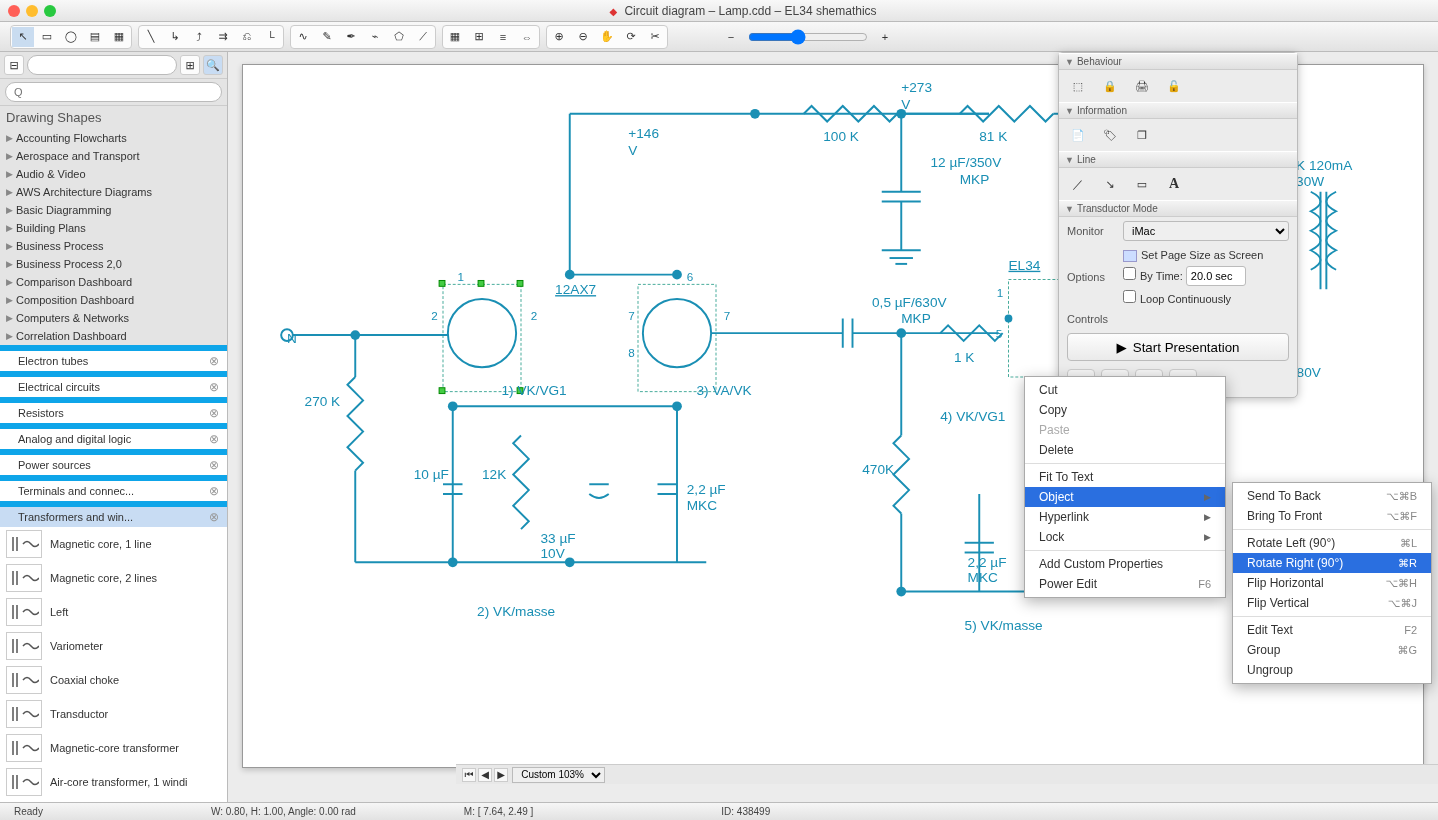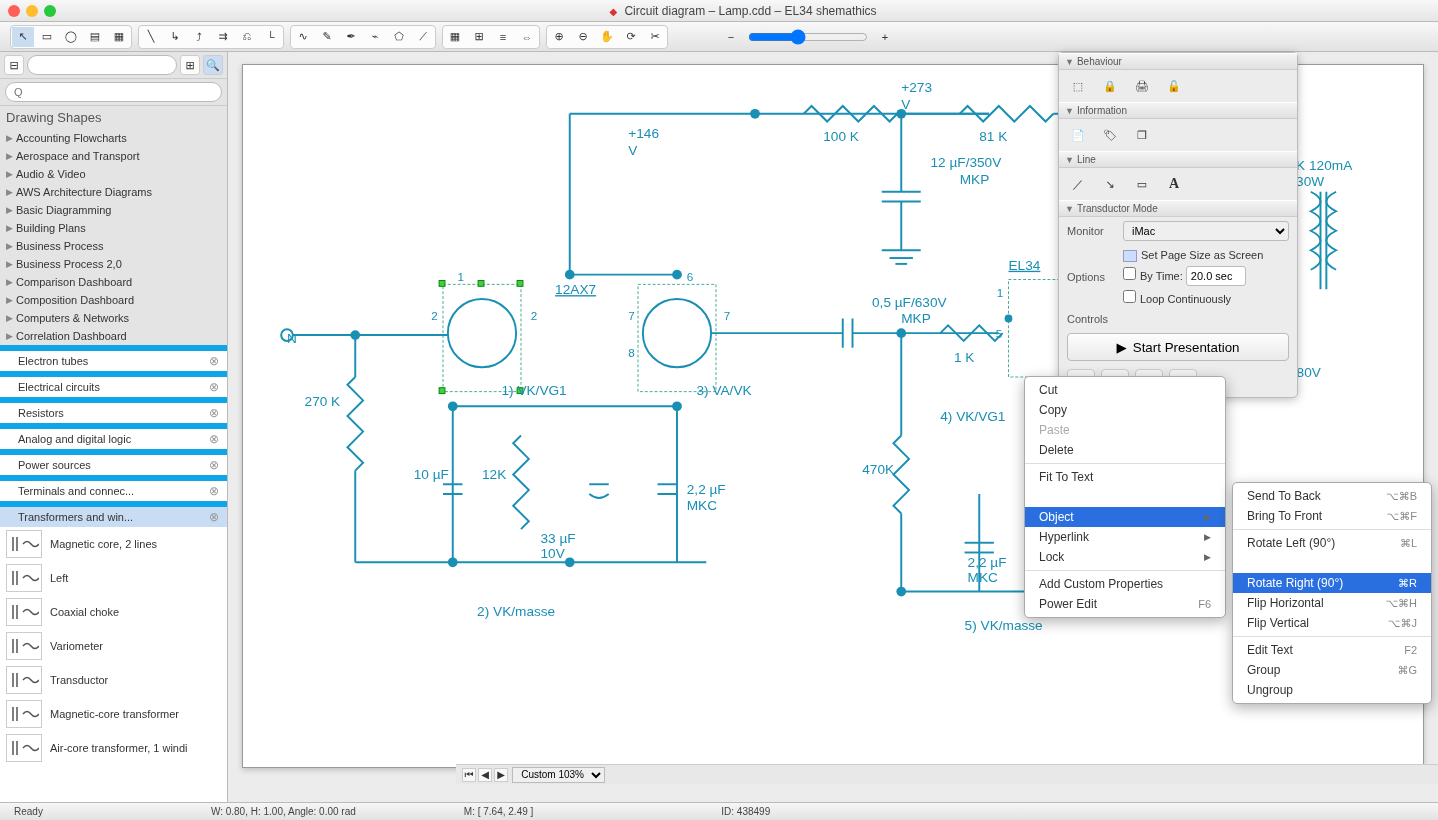--- a/index.html
+++ b/index.html
@@ -52,25 +52,25 @@
 .ibtn{width:22px;height:20px;display:flex;align-items:center;justify-content:center;border:1px solid transparent;cursor:pointer;}
 .insp-row{display:flex;align-items:center;padding:4px 8px;gap:6px;}
 .insp-row label{width:50px;color:#555;}
 .insp-row select,.insp-row input[type=text]{flex:1;height:20px;border:1px solid #bbb;border-radius:3px;padding:0 4px;font-size:11px;}
 .insp-row input[type=checkbox]{margin-right:4px;}
 .ctrl-btns{display:flex;gap:6px;padding:4px 8px;}
 .ctrl-btns button.big{flex:1;height:28px;border:1px solid #bbb;border-radius:4px;background:linear-gradient(#fdfdfd,#eaeaea);display:flex;align-items:center;justify-content:center;gap:6px;cursor:pointer;}
 .ctrl-btns .mini{width:28px;height:24px;border:1px solid #ccc;border-radius:4px;background:#f5f5f5;display:flex;align-items:center;justify-content:center;color:#999;}
 
 
-.ctxmenu { position:absolute; background:#fff; border:1px solid #aaa; border-radius:5px; box-shadow:0 4px 14px rgba(0,0,0,0.3); padding:3px 0; font-size:12px; z-index:30; min-width:200px; }
+.ctxmenu { position:absolute; background:#fff; border:1px solid #aaa; border-radius:0; box-shadow:0 4px 14px rgba(0,0,0,0.3); padding:3px 0; font-size:12px; z-index:30; min-width:200px; }
 .ctxmenu .mi { padding:3px 14px; display:flex; justify-content:space-between; align-items:center; cursor:default; }
 .ctxmenu .mi.sub::after{content:"▶";font-size:9px;margin-left:8px;color:#666;}
 .ctxmenu .mi.disabled{color:#aaa;}
-.ctxmenu .mi.highlight{background:#2a6fe0;color:#fff;margin-top:20px;}
+.ctxmenu .mi.highlight{background:#2a6fe0;color:#fff;}
 .ctxmenu .sep{height:1px;background:#ddd;margin:3px 0;}
 .ctxmenu .sc{color:#888;font-size:11px;}
 .mi.highlight .sc{color:#fff;}
 
 
 .statusbar { position:absolute; left:0; right:0; bottom:0; height:18px; background:linear-gradient(#f6f6f6,#e2e2e2); border-top:1px solid #bbb; display:flex; align-items:center; font-size:10px; color:#444; }
 .statusbar > div{padding:0 14px;}
 .zoom-info{position:absolute;left:228px;bottom:18px;height:20px;display:flex;align-items:center;gap:4px;font-size:10px;padding:0 6px;background:#e8e8e8;border-top:1px solid #ccc;right:0;}
 .zoom-info .zsel{border:1px solid #bbb;height:16px;font-size:10px;padding:0 4px;text-align:right;}
 .zoom-info .nav{display:flex;gap:2px;}
@@ -191,45 +191,53 @@
         </div>
       </div>
   </div>
   <div class="shape-list" id="shapes">
       <div class="shape-row">
         <div class="shape-thumb">
           <svg width="30" height="22">
             <path d="M4 4 v14 M8 4 v14 M14 11 q4 -5 8 0 q4 5 8 0" stroke="#555" fill="none" stroke-width="1.5"></path>
           </svg>
         </div>
+        <span>Magnetic core, 1 line</span>
+      </div>
+      <div class="shape-row">
+        <div class="shape-thumb">
+          <svg width="30" height="22">
+            <path d="M4 4 v14 M8 4 v14 M14 11 q4 -5 8 0 q4 5 8 0" stroke="#555" fill="none" stroke-width="1.5"></path>
+          </svg>
+        </div>
         <span>Magnetic core, 2 lines</span>
       </div>
       <div class="shape-row">
         <div class="shape-thumb">
           <svg width="30" height="22">
             <path d="M4 4 v14 M8 4 v14 M14 11 q4 -5 8 0 q4 5 8 0" stroke="#555" fill="none" stroke-width="1.5"></path>
           </svg>
         </div>
         <span>Left</span>
       </div>
       <div class="shape-row">
         <div class="shape-thumb">
           <svg width="30" height="22">
             <path d="M4 4 v14 M8 4 v14 M14 11 q4 -5 8 0 q4 5 8 0" stroke="#555" fill="none" stroke-width="1.5"></path>
           </svg>
         </div>
+        <span>Variometer</span>
+      </div>
+      <div class="shape-row">
+        <div class="shape-thumb">
+          <svg width="30" height="22">
+            <path d="M4 4 v14 M8 4 v14 M14 11 q4 -5 8 0 q4 5 8 0" stroke="#555" fill="none" stroke-width="1.5"></path>
+          </svg>
+        </div>
         <span>Coaxial choke</span>
-      </div>
-      <div class="shape-row">
-        <div class="shape-thumb">
-          <svg width="30" height="22">
-            <path d="M4 4 v14 M8 4 v14 M14 11 q4 -5 8 0 q4 5 8 0" stroke="#555" fill="none" stroke-width="1.5"></path>
-          </svg>
-        </div>
-        <span>Variometer</span>
       </div>
       <div class="shape-row">
         <div class="shape-thumb">
           <svg width="30" height="22">
             <path d="M4 4 v14 M8 4 v14 M14 11 q4 -5 8 0 q4 5 8 0" stroke="#555" fill="none" stroke-width="1.5"></path>
           </svg>
         </div>
         <span>Transductor</span>
       </div>
       <div class="shape-row">

